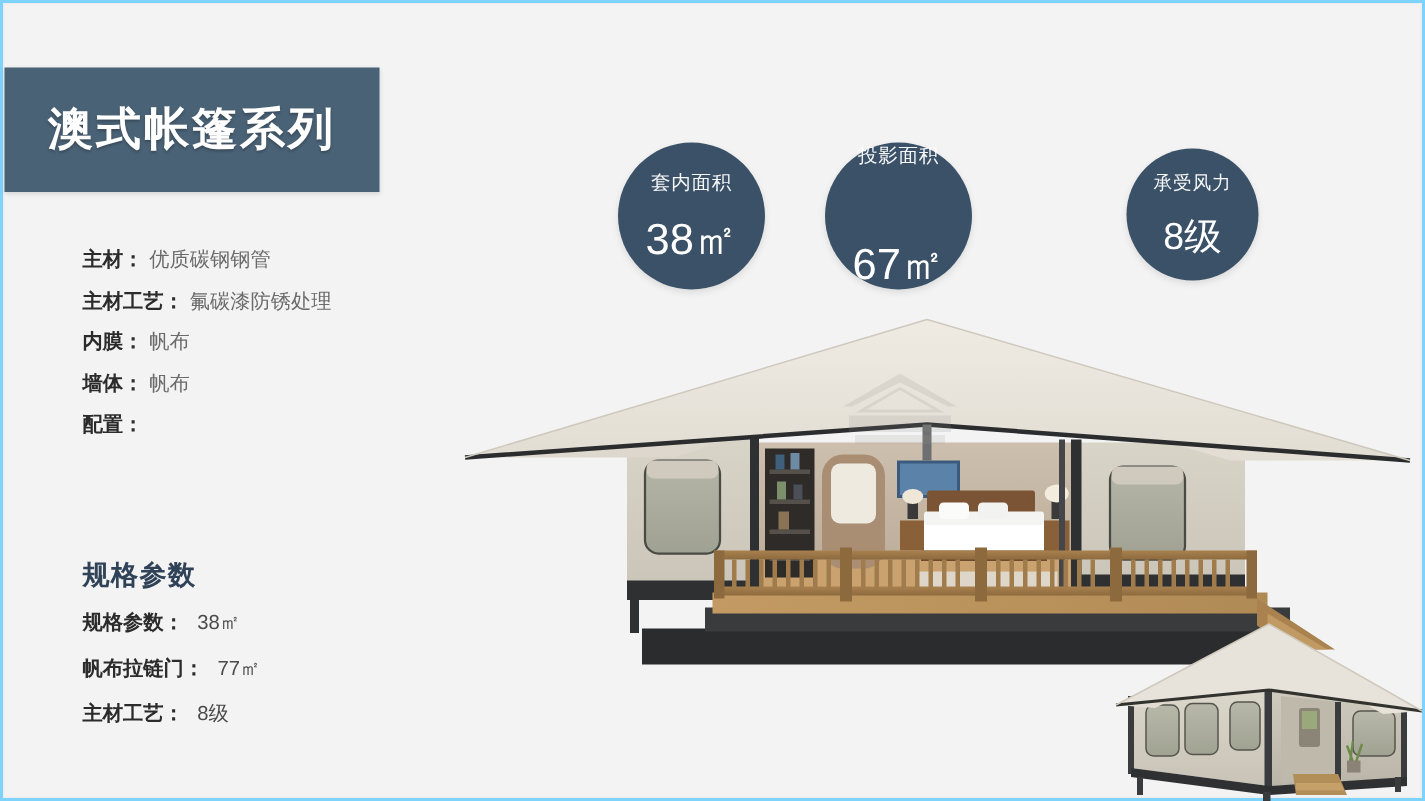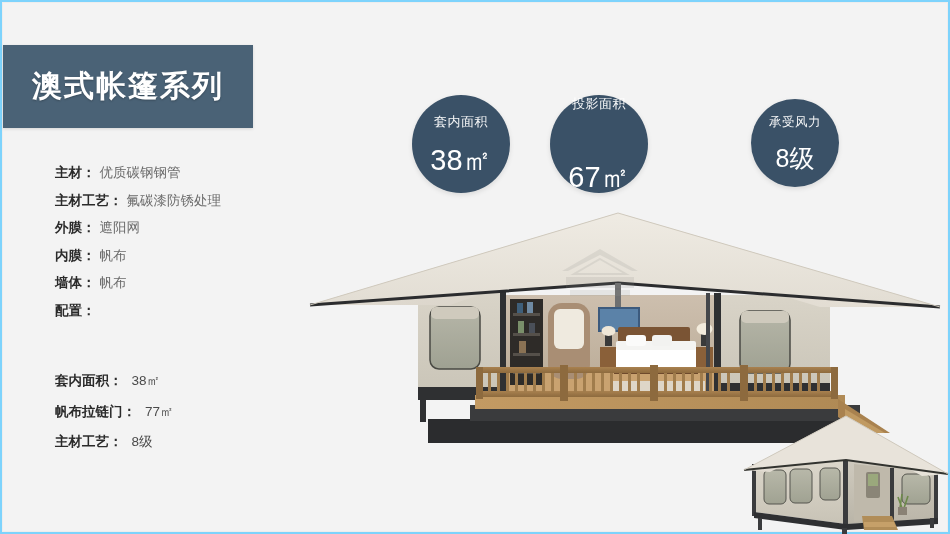--- a/index.html
+++ b/index.html
@@ -82,41 +82,38 @@
     <ul class="spec-list">
       <li class="spec-row">
         <span class="spec-label">主材：</span>
         <span class="spec-value">优质碳钢钢管</span>
       </li>
       <li class="spec-row">
         <span class="spec-label">主材工艺：</span>
         <span class="spec-value">氟碳漆防锈处理</span>
       </li>
       <li class="spec-row">
-        <span class="spec-label">外膜：</span>
-        <span class="spec-value">遮阳网</span>
-      </li>
-      <li class="spec-row">
         <span class="spec-label">内膜：</span>
         <span class="spec-value">帆布</span>
       </li>
       <li class="spec-row">
         <span class="spec-label">墙体：</span>
         <span class="spec-value">帆布</span>
       </li>
       <li class="spec-row">
         <span class="spec-label">配置：</span>
       </li>
     </ul>
   </div>
 
   <div class="spec-col-2">
+    <div class="spec-heading">规格参数</div>
     <ul class="spec-list">
       <li class="spec-row">
-        <span class="spec-label">套内面积：</span>
+        <span class="spec-label">规格参数：</span>
         <span class="spec-value">38㎡</span>
       </li>
       <li class="spec-row">
         <span class="spec-label">帆布拉链门：</span>
         <span class="spec-value">77㎡</span>
       </li>
       <li class="spec-row">
         <span class="spec-label">主材工艺：</span>
         <span class="spec-value">8级</span>
       </li>

